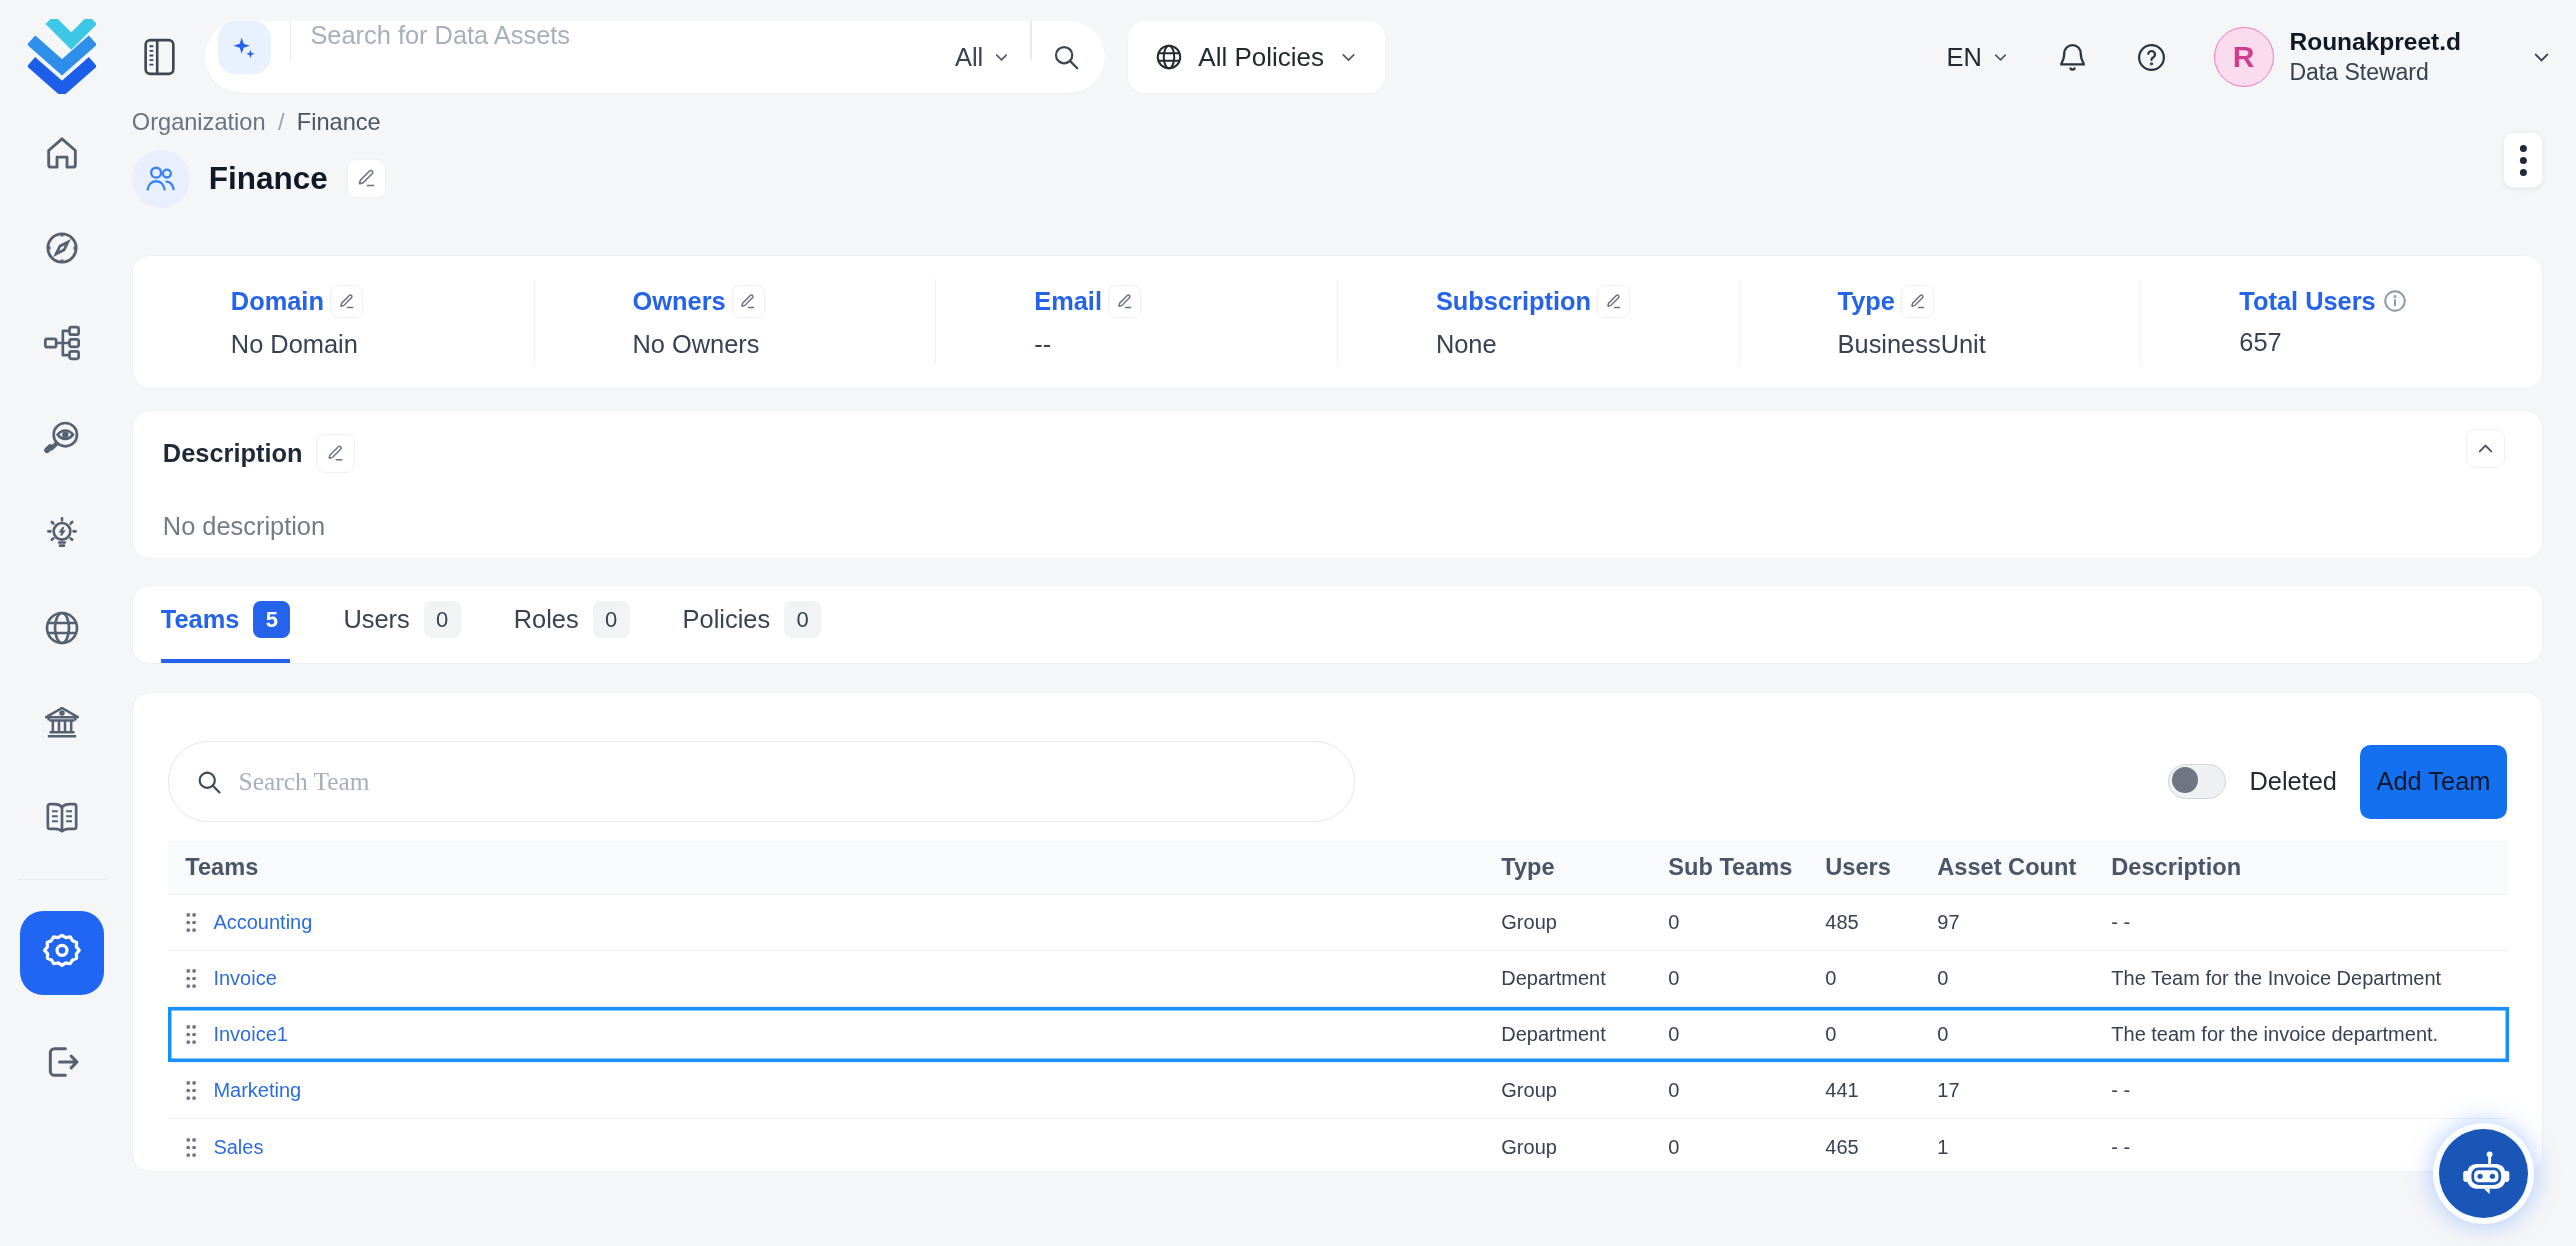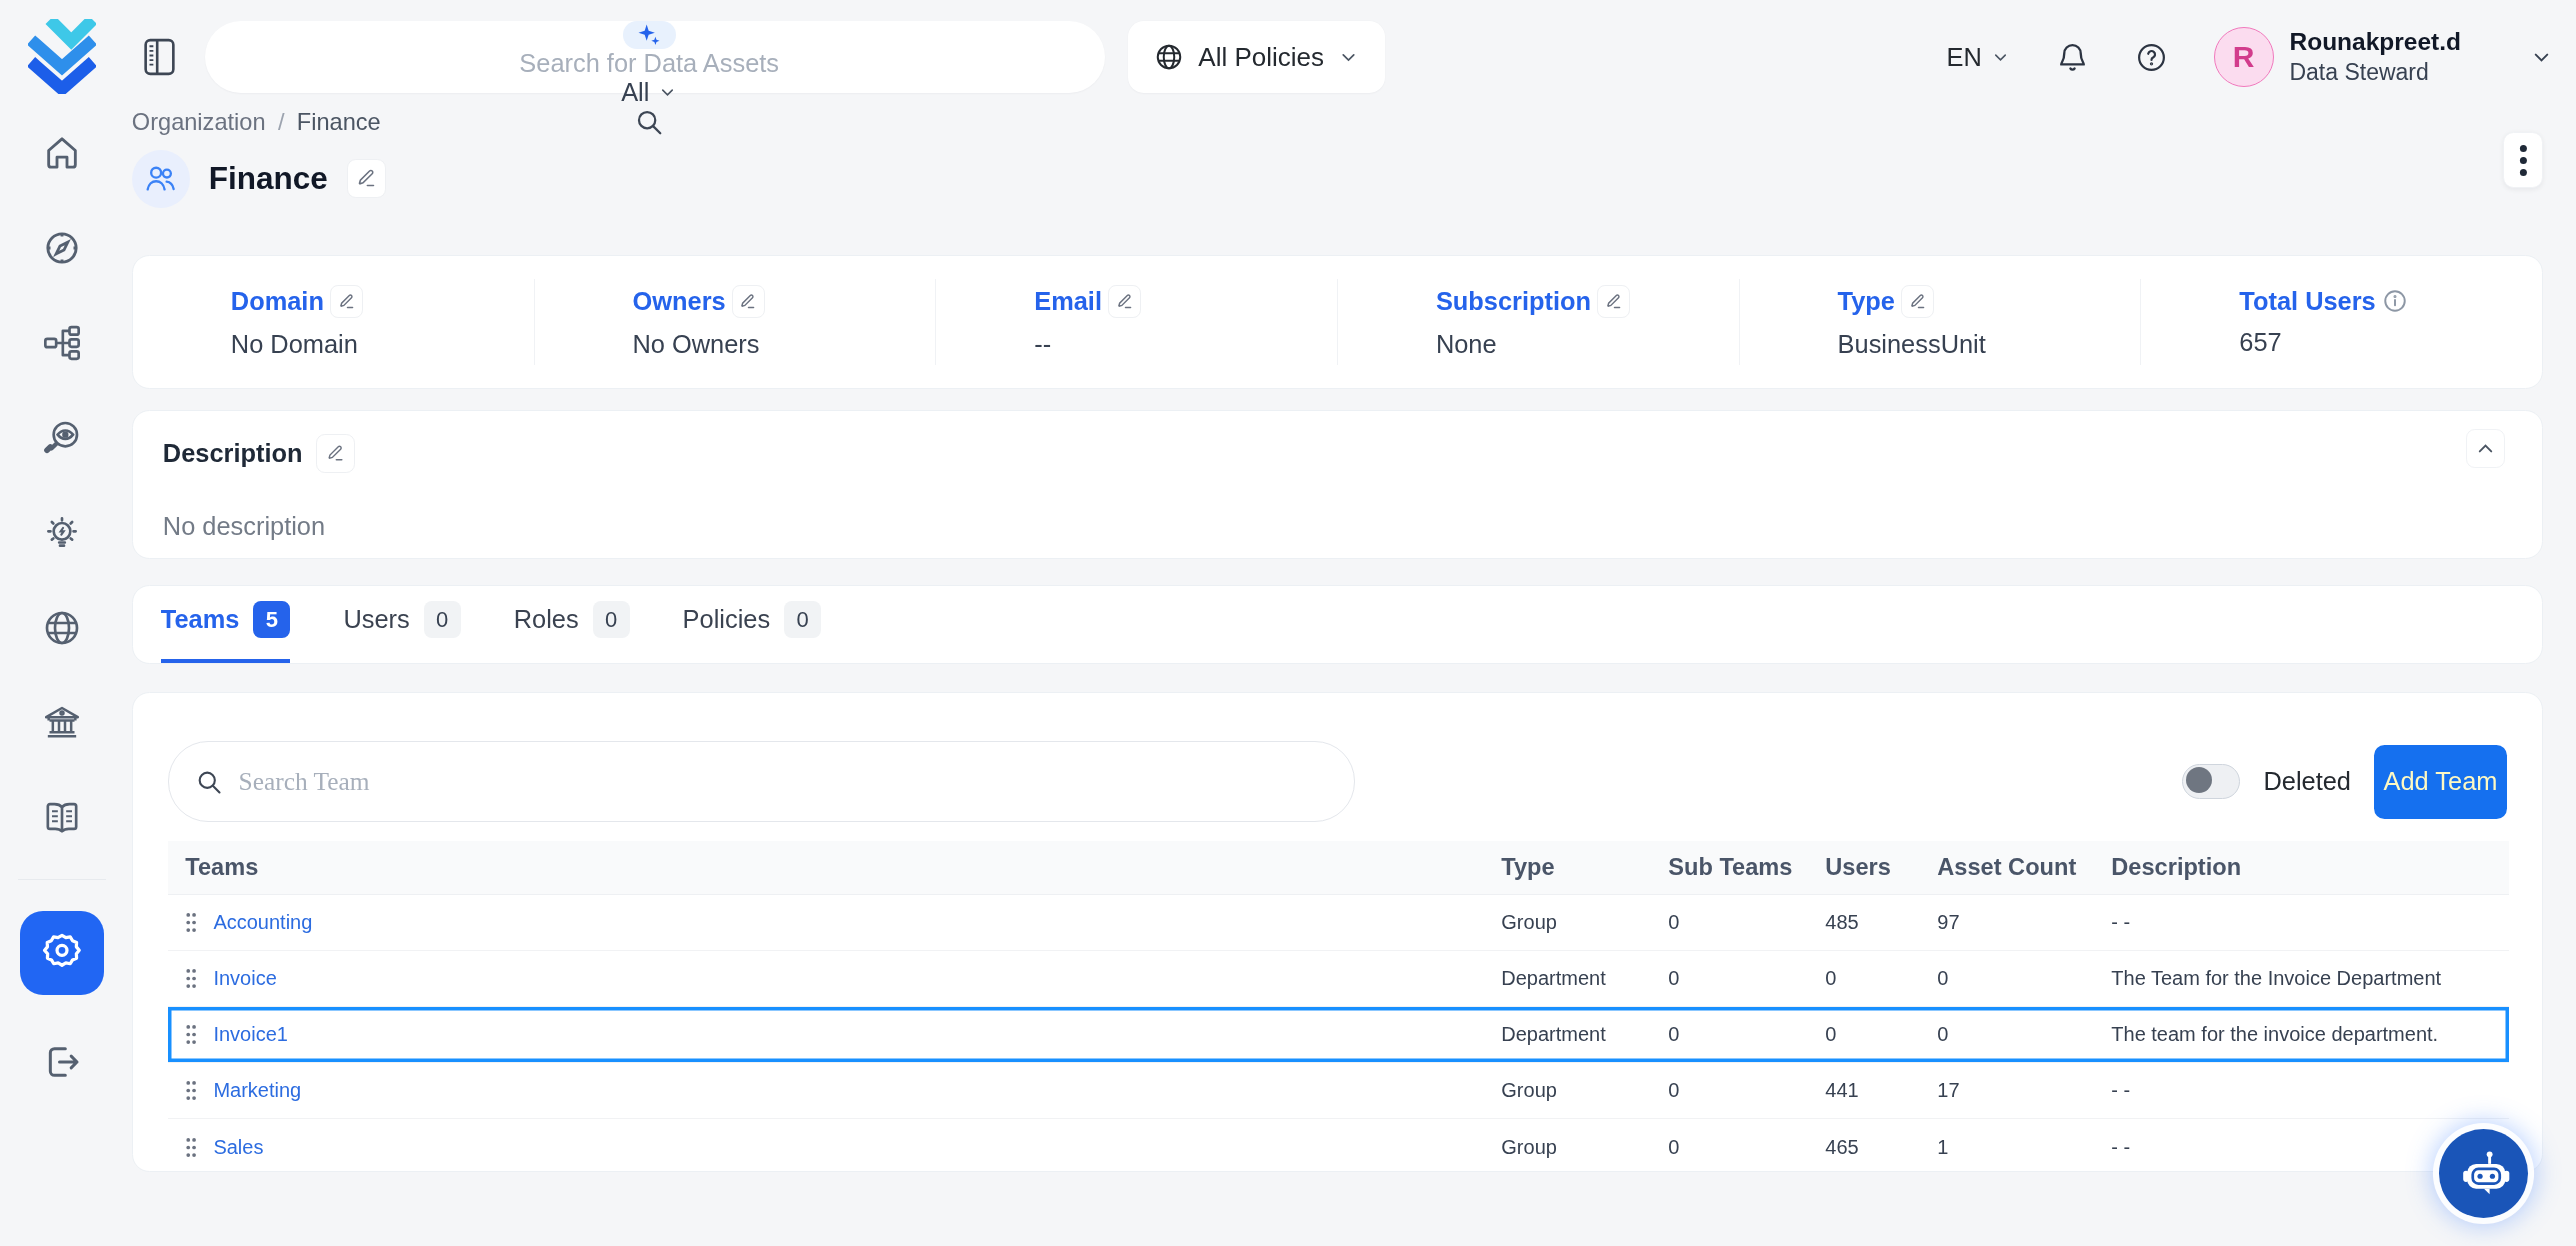--- a/index.html
+++ b/index.html
@@ -21,21 +21,21 @@
   .logo{margin-top:15.8px; width:74px; height:81px; display:flex; align-items:center; justify-content:center;}
   .side-nav{margin-top:35px; display:flex; flex-direction:column; gap:53px; align-items:center;}
   .side-item{width:42px; height:42px; display:flex; align-items:center; justify-content:center; color:var(--icon); cursor:pointer;}
   .side-divider{width:88px; height:0; border-top:1.8px solid #e7eaee; margin:40px 0 0 0;}
   .settings-btn{margin-top:31.5px; width:84px; height:84px; border-radius:23px; background:#2166f3; display:flex; align-items:center; justify-content:center; color:#fff;}
   .logout-btn{margin-top:46px; width:42px; height:42px; display:flex; align-items:center; justify-content:center; color:var(--icon);}
 
   
   .topbar{position:absolute; left:123px; top:0; width:2453px; height:114px; display:flex; align-items:center; padding-right:23px;}
   .collapse-toggle{width:42px; height:46px; margin-left:15.8px; color:#3d4654; display:flex; align-items:center; justify-content:center;}
-  .search-pill{margin-left:24.5px; width:900px; height:72px; background:#fff; border-radius:37px; display:flex; align-items:center; padding:0 24.5px 0 12.3px; box-shadow:0 0.9px 1.8px rgba(16,24,40,.04);flex-direction:column;}
+  .search-pill{margin-left:24.5px; width:900px; height:72px; background:#fff; border-radius:37px; display:flex; padding:0 24.5px 0 12.3px; box-shadow:0 0.9px 1.8px rgba(16,24,40,.04);}
   .ai-chip{width:53px; height:53px; border-radius:17.5px; background:#e8f1fd; display:flex; align-items:center; justify-content:center;}
   .search-div{width:1.8px; height:39px; background:#e7eaef; margin:0 19px;}
   .search-placeholder{flex:1; font-size:25.4px; color:#a7afbb;}
   .scope{display:flex; align-items:center; gap:8.8px; font-size:25.4px; color:#374151;}
   .domains-pill{margin-left:23px; height:72px; background:#fff; border-radius:15.8px; display:flex; align-items:center; gap:14px; padding:0 26px; box-shadow:0 0.9px 1.8px rgba(16,24,40,.04); font-size:26px; color:#24292f; font-weight:500;}
   .top-right{margin-left:auto; display:flex; align-items:center; gap:46px;}
   .lang{display:flex; align-items:center; gap:8.8px; font-size:25.4px; color:#24292f;}
   .icon-btn{color:#2c3442; display:flex; align-items:center; justify-content:center;}
   .user-chip{display:flex; align-items:center; gap:15.8px;}
   .avatar{width:60px; height:60px; border-radius:50%; background:#fbdcef; border:1.8px solid #f179bd; color:#d23c8c; font-size:30px; font-weight:600; display:flex; align-items:center; justify-content:center;}
@@ -82,21 +82,21 @@
 
   .panel{margin-top:28px; height:480px; padding:0 35px;}
   .panel-toolbar{display:flex; align-items:center; margin-top:48px;}
   .team-search{width:1187px; height:81px; border:1.8px solid #e4e7ec; border-radius:40px; display:flex; align-items:center; padding:0 26px; gap:15.8px; background:#fff;}
   .team-search input{border:none; outline:none; flex:1; font-size:25.4px; color:#374151; font-family:Liberation Serif, serif; background:transparent;}
   .team-search input::placeholder{color:#a7afbb;}
   .toolbar-right{margin-left:auto; display:flex; align-items:center; gap:23px;}
   .toggle{width:58px; height:35px; border-radius:17.5px; background:#eef0f3; border:1.8px solid #cfd5dd; position:relative; cursor:pointer;}
   .toggle .knob{position:absolute; left:2.6px; top:1.8px; width:26px; height:26px; border-radius:50%; background:#6f7681;}
   .toggle-label{font-size:25.4px; color:#24292f;}
-  .add-btn{width:133px; height:74px; border-radius:10.5px; background:var(--btn); color:#fef9c3; font-size:25.4px; font-weight:500; border:none; display:flex; align-items:center; justify-content:center; cursor:pointer; font-family:inherit;}
+  .add-btn{width:147px; height:74px; border-radius:10.5px; background:var(--btn); color:#0f172a; font-size:25.4px; font-weight:500; border:none; display:flex; align-items:center; justify-content:center; cursor:pointer; font-family:inherit;}
 
   .table{margin-top:19px; width:2341px;}
   .trow{display:grid; grid-template-columns:1316px 167px 157px 112px 174px 1fr; align-items:center;}
   .thead{height:54px; background:#f9fafb; border-bottom:1.8px solid #eef0f3;}
   .thead .cell{font-size:23.6px; font-weight:600; color:#44506070; color:#4a5568;}
   .cell{padding-left:17.5px; font-size:20px; color:#374151;}
   .tbody .trow{height:56px; border-bottom:0.9px solid #f1f2f4;}
   .tbody .trow:last-child{border-bottom:none;}
   .tbody .trow.selected{box-shadow:inset 0 0 0 3.5px var(--sel);}
   .team-cell{display:flex; align-items:center; gap:15.8px;}

